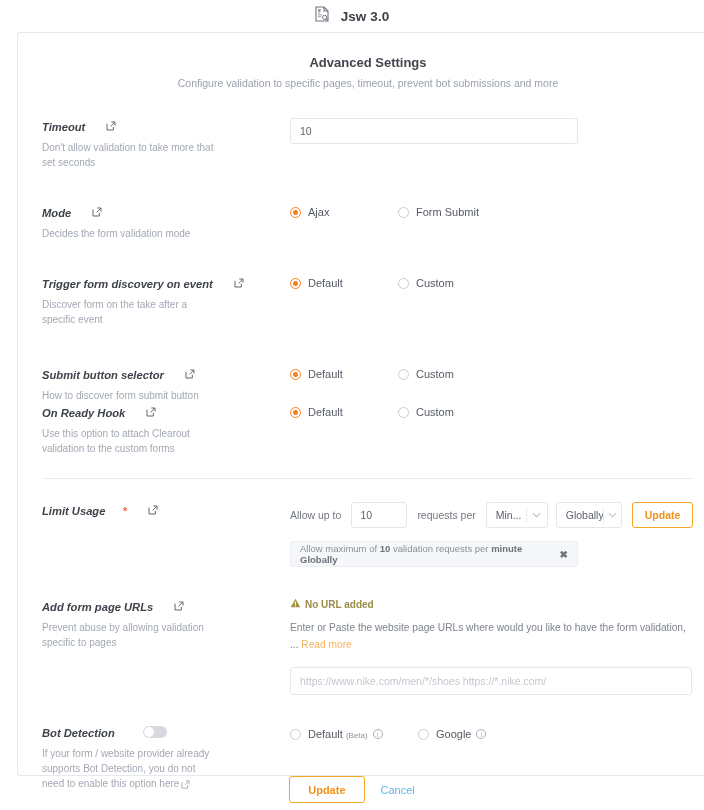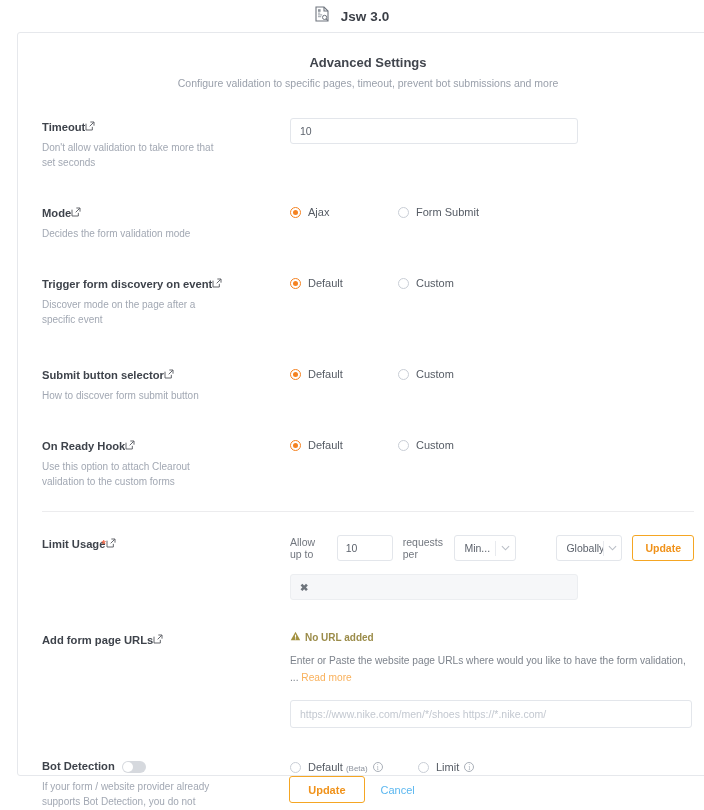--- a/index.html
+++ b/index.html
@@ -61,23 +61,24 @@
   .row-label {
     width: 248px;
     flex: 0 0 248px;
     padding-right: 12px;
   }
   .lbl {
     font-size: 11.2px;
     font-weight: bold;
     color: #3e434b;
     display: inline-flex;
-    align-items: flex-end;
-    gap: 0;
+    align-items: flex-start;
+    gap: 21px;
     line-height: 14px;
+    font-style: italic;
   }
   .lbl .req { color: #f0694a; font-weight: bold; margin-left: -4px; }
   .desc {
     margin-top: 5px;
     font-size: 10px;
     color: #a2a8b3;
     line-height: 15px;
     max-width: 172px;
   }
   .desc .inline-ext { display: inline-block; vertical-align: -2px; margin-left: 2px; }
@@ -187,21 +188,21 @@
     width: 1px; height: 15px;
     background: #e8eaee;
   }
   .select .car {
     width: 22px;
     display: flex;
     align-items: center;
     justify-content: center;
   }
   .sel-unit { width: 62px; margin-left: 10px; }
-  .sel-scope { width: 66px; margin-left: 40px; }
+  .sel-scope { width: 66px; margin-left: 8px; }
   .btn-update-sm {
     height: 26px;
     margin-left: 10px;
     padding: 0 12px;
     border: 1px solid #f5a623;
     border-radius: 3px;
     background: #fff;
     color: #f0921a;
     font-size: 10.5px;
     font-weight: bold;
@@ -385,21 +386,21 @@
         <div class="lbl">
           <span>Trigger form discovery on event</span>
           <span class="ext-icon">
             <svg width="10" height="10" viewBox="0 0 12 12">
                 <path d="M1.2 3.2v7.6h7.6V7" fill="none" stroke="#55595f" stroke-width="1.1"></path>
                 <path d="M6.4 1.2h4.4v4.4" fill="none" stroke="#55595f" stroke-width="1.1"></path>
                 <path d="M10.4 1.6L5.6 6.4" stroke="#55595f" stroke-width="1.1"></path>
               </svg>
           </span>
         </div>
-        <div class="desc">Discover mode on the page after a specific event</div>
+        <div class="desc">Discover form on the take after a specific event</div>
       </div>
       <div class="row-ctl">
         <div class="radio-group">
           <label class="radio-opt first">
             <span class="radio-dot on"></span>
             <span class="radio-txt">Default</span>
           </label>
           <label class="radio-opt">
             <span class="radio-dot"></span>
             <span class="radio-txt">Custom</span>
@@ -429,21 +430,21 @@
             <span class="radio-txt">Default</span>
           </label>
           <label class="radio-opt">
             <span class="radio-dot"></span>
             <span class="radio-txt">Custom</span>
           </label>
         </div>
       </div>
     </div>
 
-    <div class="row" style="margin-top:33px;">
+    <div class="row" style="">
       <div class="row-label">
         <div class="lbl">
           <span>On Ready Hook</span>
           <span class="ext-icon">
             <svg width="10" height="10" viewBox="0 0 12 12">
                 <path d="M1.2 3.2v7.6h7.6V7" fill="none" stroke="#55595f" stroke-width="1.1"></path>
                 <path d="M6.4 1.2h4.4v4.4" fill="none" stroke="#55595f" stroke-width="1.1"></path>
                 <path d="M10.4 1.6L5.6 6.4" stroke="#55595f" stroke-width="1.1"></path>
               </svg>
           </span>
@@ -503,37 +504,39 @@
             <span class="car">
               <svg width="9" height="6" viewBox="0 0 10 6">
                   <path d="M1 1l4 4 4-4" fill="none" stroke="#b9bec6" stroke-width="1.2"></path>
                 </svg>
             </span>
           </span>
           <button class="btn-update-sm">Update</button>
         </div>
 
         <div class="alert-pill">
+          <span class="msg"><span>Allow maximum of </span><b>10</b><span> validation requests per </span><b>minute Globally</b></span>
           <span class="alert-x">✖</span>
         </div>
       </div>
     </div>
 
     <div class="row" style="margin-top:30px;">
       <div class="row-label">
         <div class="lbl">
           <span>Add form page URLs</span>
           <span class="ext-icon">
             <svg width="10" height="10" viewBox="0 0 12 12">
                 <path d="M1.2 3.2v7.6h7.6V7" fill="none" stroke="#55595f" stroke-width="1.1"></path>
                 <path d="M6.4 1.2h4.4v4.4" fill="none" stroke="#55595f" stroke-width="1.1"></path>
                 <path d="M10.4 1.6L5.6 6.4" stroke="#55595f" stroke-width="1.1"></path>
               </svg>
           </span>
         </div>
+        <div class="desc">Prevent abuse by allowing validation specific to pages</div>
       </div>
       <div class="row-ctl">
         <div class="warn-line">
           <span>
             <svg width="11" height="10" viewBox="0 0 12 11">
                 <path d="M6 .8l5.2 9.4H.8z" fill="#a3913f"></path>
                 <rect x="5.4" y="4" width="1.2" height="3.4" fill="#fff"></rect>
                 <rect x="5.4" y="8.1" width="1.2" height="1.2" fill="#fff"></rect>
               </svg>
           </span>
@@ -559,21 +562,21 @@
         </span></div>
       </div>
       <div class="row-ctl" style="padding-top:3px;">
         <div class="radio-group">
           <label class="radio-opt first" style="width:128px;">
             <span class="radio-dot"></span>
             <span class="radio-txt"><span>Default</span> <span class="beta">(Beta)</span><span class="info-i">i</span></span>
           </label>
           <label class="radio-opt">
             <span class="radio-dot"></span>
-            <span class="radio-txt"><span>Limit</span><span class="info-i">i</span></span>
+            <span class="radio-txt"><span>Google</span><span class="info-i">i</span></span>
           </label>
         </div>
       </div>
     </div>
 
   </div>
 </div>
 
 <div class="footer">
   <button class="btn-update">Update</button>

